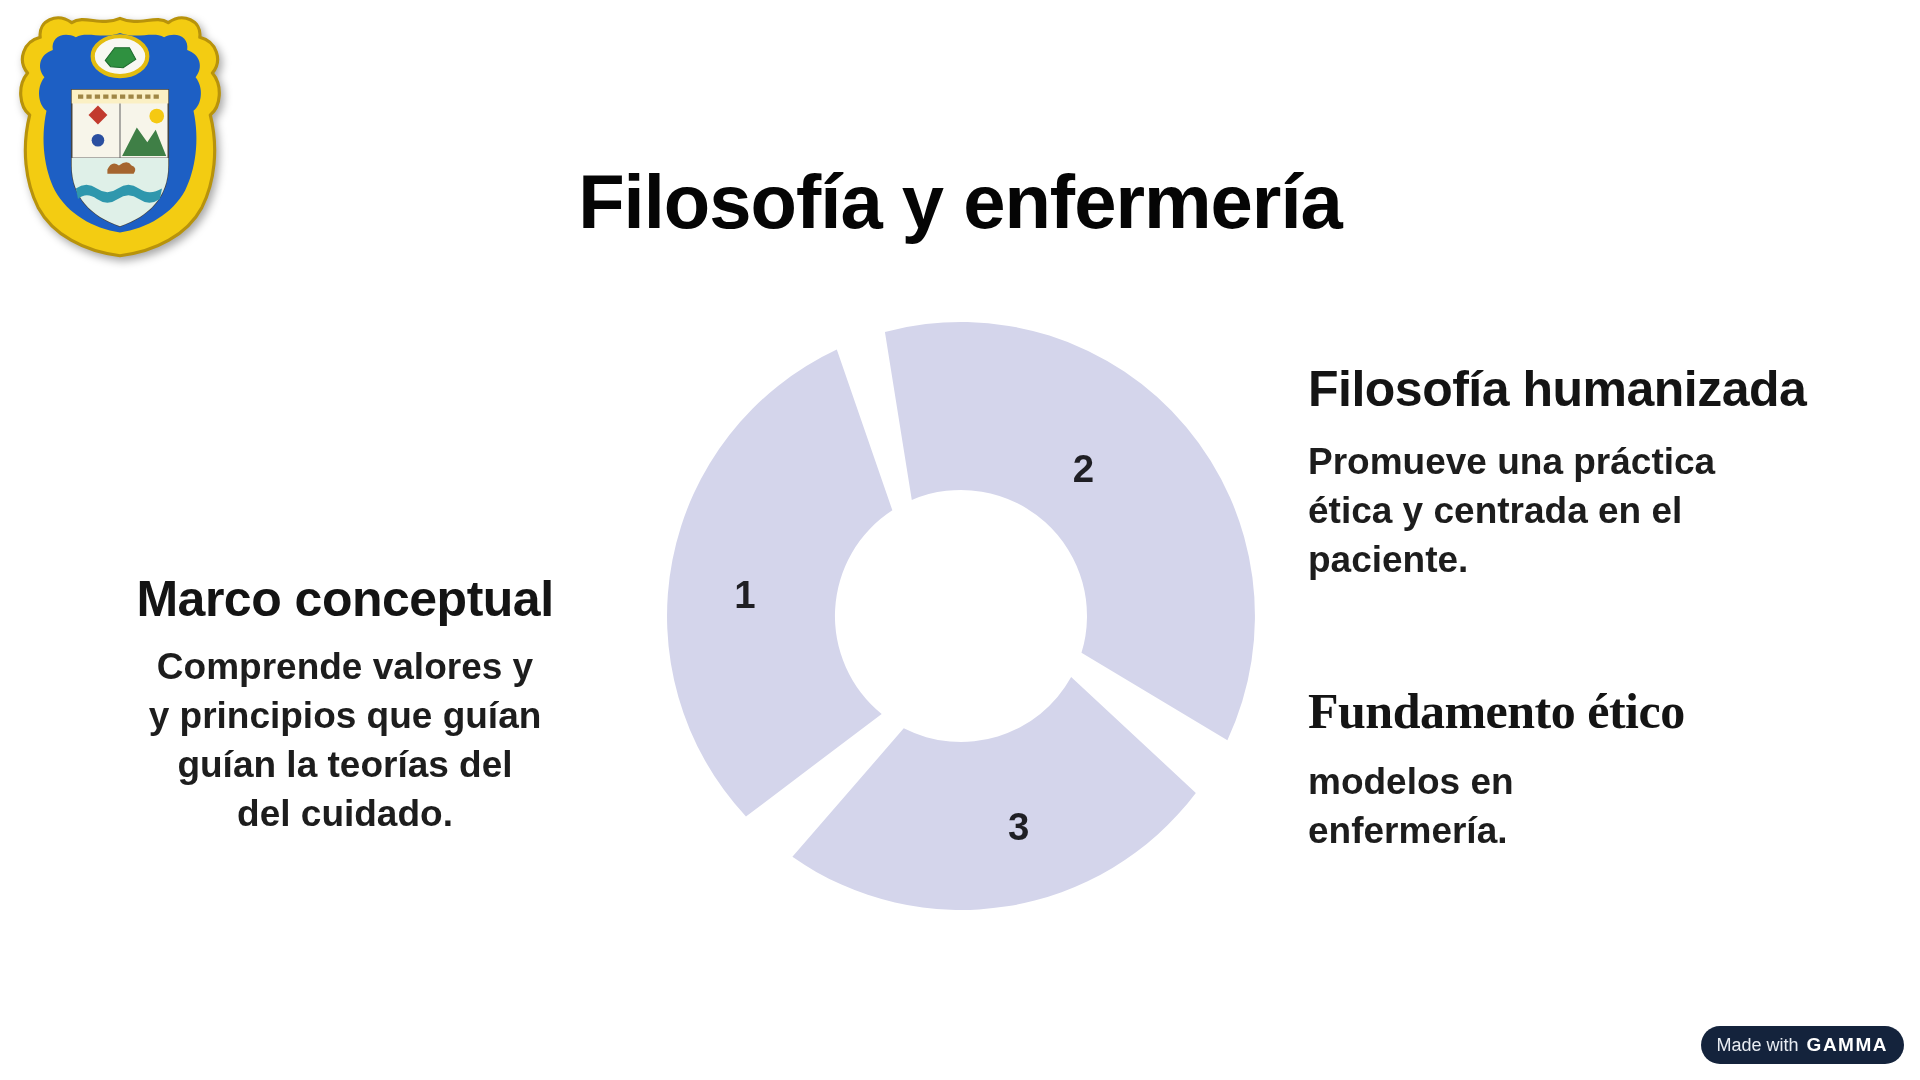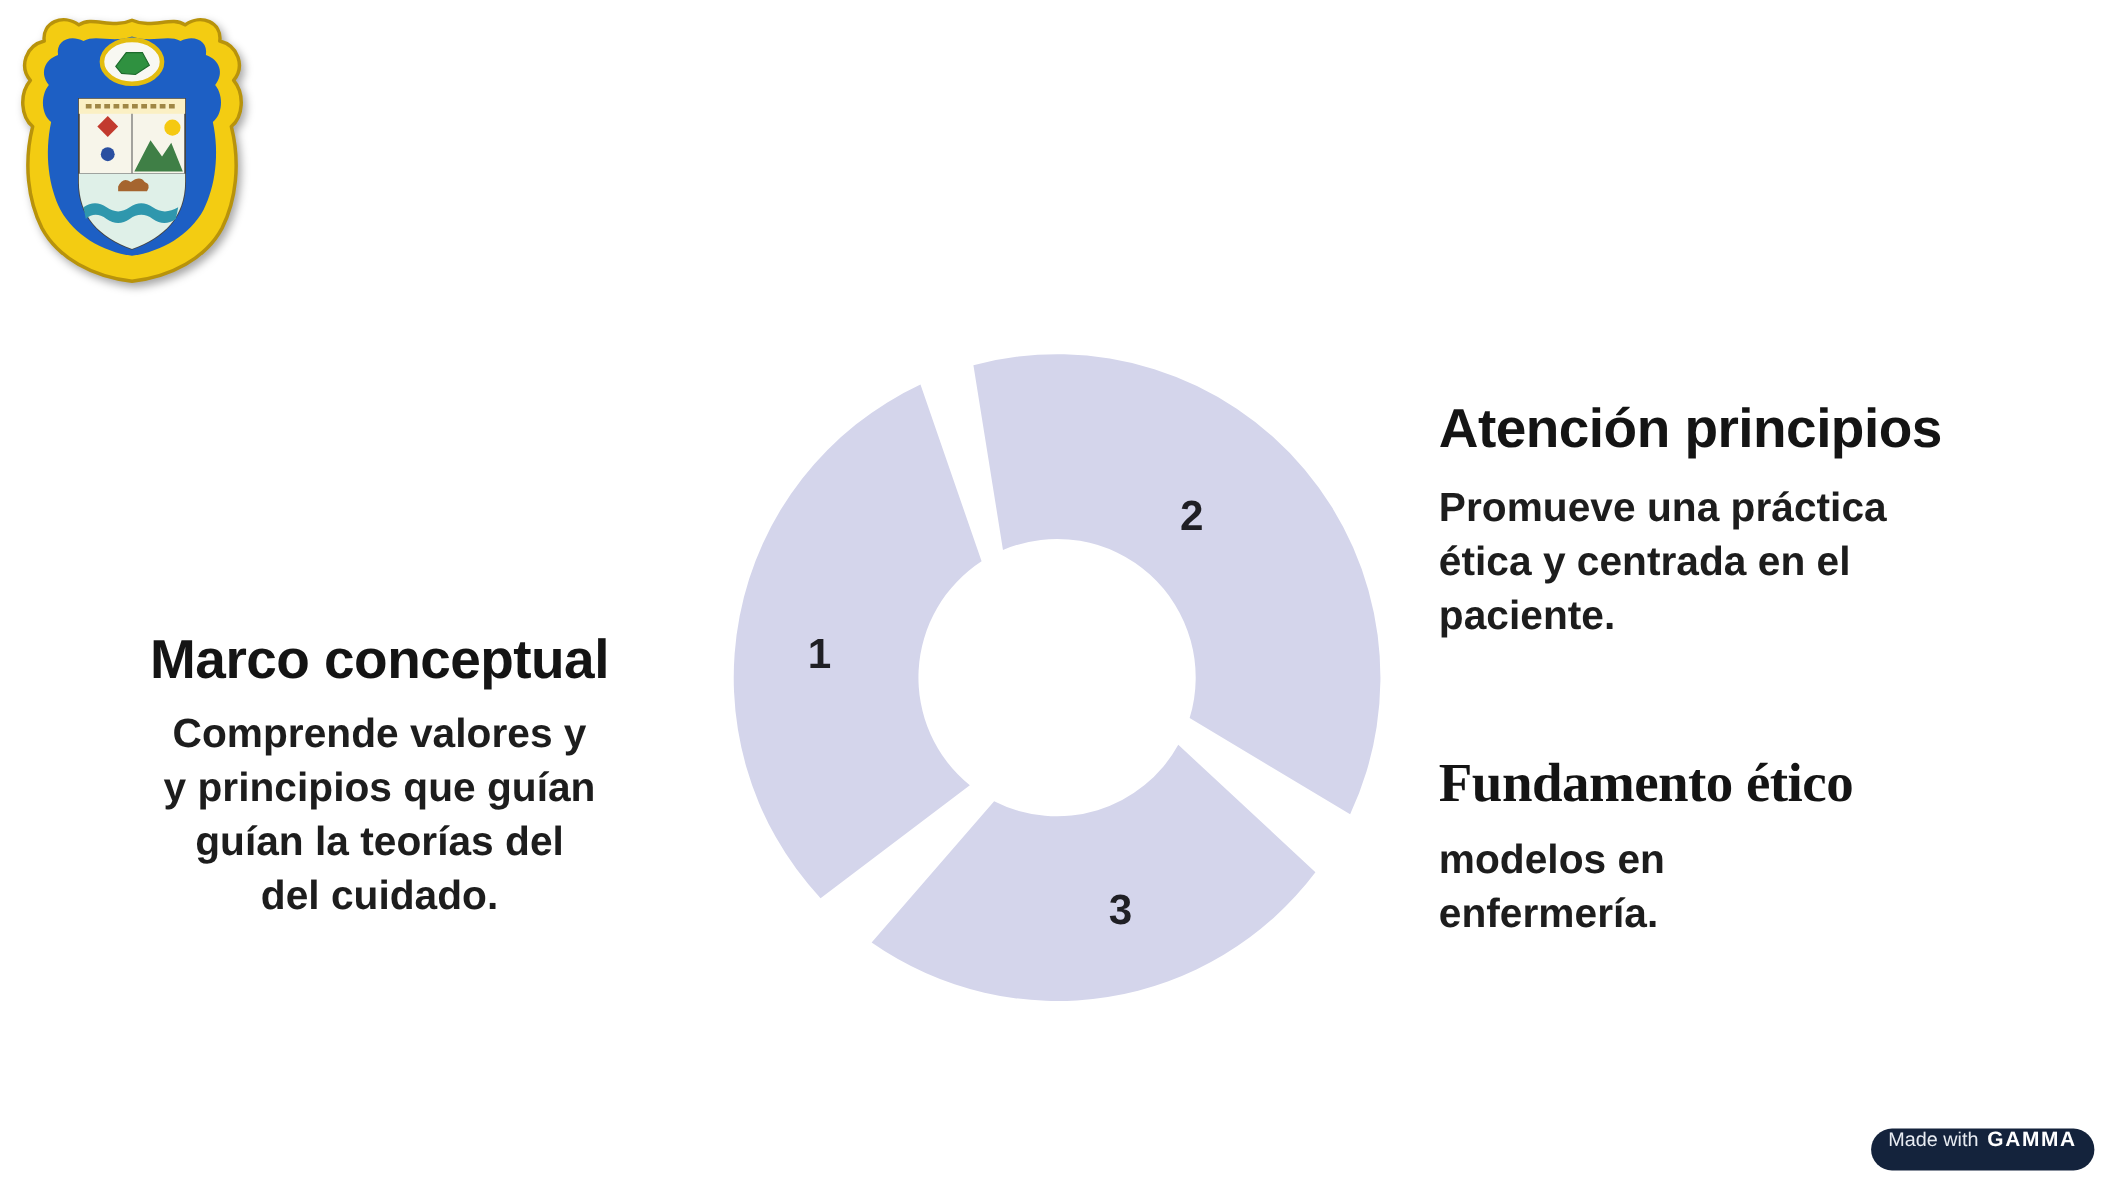--- a/index.html
+++ b/index.html
@@ -97,20 +97,21 @@
   }
   .item-3 .item-heading { margin-bottom: 18px; font-family: Liberation Serif, serif; }
 
   
   .gamma-badge {
     position: absolute;
     right: 16px;
     bottom: 16px;
     height: 38px;
     display: flex;
+    align-items: center;
     gap: 8px;
     padding: 0 16px;
     background: #14233c;
     border-radius: 19px;
     color: #e8ecf2;
     font-size: 18px;
     cursor: pointer;
   }
   .gamma-badge .brand {
     font-weight: 800;
@@ -136,20 +137,21 @@
     <line x1="54" y1="141" x2="146" y2="141" stroke="#666" stroke-width="1"></line>
     <path d="M70,100 l9,-9 9,9 -9,9 Z" fill="#c23a2e"></path>
     <circle cx="79" cy="124" r="6" fill="#2a4fa0"></circle>
     <circle cx="135" cy="101" r="7" fill="#f5c912"></circle>
     <path d="M102,139 L116,112 L126,126 L134,114 L144,139 Z" fill="#3f7f46"></path>
     <path d="M54,141 L146,141 L146,148 C146,178 128,196 100,206 C72,196 54,178 54,148 Z" fill="#dff0e8"></path>
     <path d="M88,152 q4,-9 11,-4 q8,-6 12,0 q6,2 2,8 l-25,0 Z" fill="#a5652f"></path>
     <path d="M58,170 Q68,163 78,170 T98,170 T118,170 T140,170 L138,180 Q128,187 118,180 T98,180 T78,180 T60,180 Z" fill="#2f97ad"></path>
   </svg>
 
+  <h1 class="title">Filosofía y enfermería</h1>
 
   <svg class="donut" viewBox="0 0 500 500" aria-hidden="true">
     <path class="seg" d="M186.6,13.3 A245,245 0 0 1 472.0,353.5 L350.4,280.7 A105,105 0 0 0 209.0,153.3 Z"></path>
     <path class="seg" d="M445.7,397.4 A245,245 0 0 1 109.5,450.7 L202.3,343.6 A105,105 0 0 0 341.8,300.9 Z"></path>
     <path class="seg" d="M70.8,417.1 A245,245 0 0 1 146.5,28.0 L192.8,161.9 A105,105 0 0 0 183.9,331.6 Z"></path>
     <text class="segnum" x="70" y="243">1</text>
     <text class="segnum" x="352" y="138">2</text>
     <text class="segnum" x="298" y="437">3</text>
   </svg>
 
@@ -157,21 +159,21 @@
     <h2 class="item-heading">Marco conceptual</h2>
     <div class="item-body">
       <div>Comprende valores y</div>
       <div>y principios que guían</div>
       <div>guían la teorías del</div>
       <div>del cuidado.</div>
     </div>
   </div>
 
   <div class="item-2">
-    <h2 class="item-heading">Atención principios</h2>
+    <h2 class="item-heading">Filosofía humanizada</h2>
     <div class="item-body">
       <div>Promueve una práctica</div>
       <div>ética y centrada en el</div>
       <div>paciente.</div>
     </div>
   </div>
 
   <div class="item-3">
     <h2 class="item-heading">Fundamento ético</h2>
     <div class="item-body">

